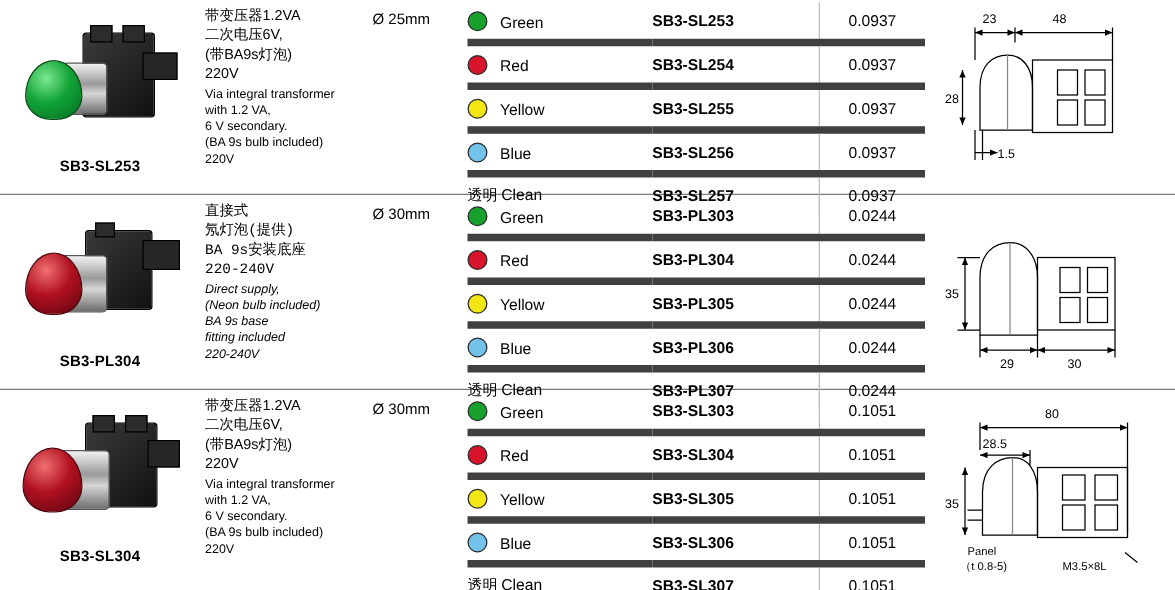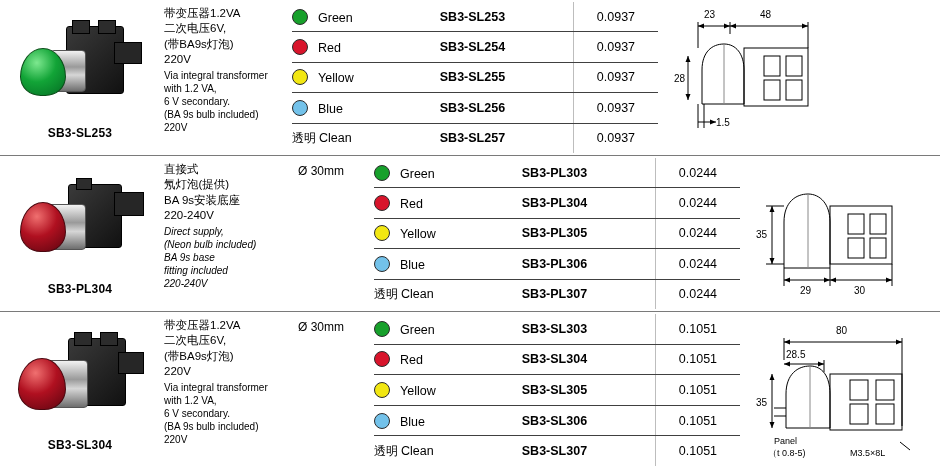--- a/index.html
+++ b/index.html
@@ -86,21 +86,21 @@
     flex:0 0 370px;
     box-sizing:border-box;
     padding:2px 4px 2px 0;
   }
   table.variants{
     border-collapse:collapse;
     width:100%;
     height:100%;
   }
   table.variants td{
-    border-bottom:1px solid #404040;
+    border-bottom:6px solid #404040;
     height:29px;
     vertical-align:middle;
     font-size:12.5px;
     padding:0;
   }
   table.variants tr:last-child td{border-bottom:none;}
   td.c-color{width:150px;padding-left:12px;}
   td.c-code{width:135px;font-weight:bold;font-size:12.5px;}
   td.c-val{width:85px;text-align:center;font-size:12px;border-left:1px solid #bdbdbd;}
   .swatch{
@@ -152,20 +152,21 @@
 二次电压6V,
 (带BA9s灯泡)
 220V</div>
       <div class="spec-en" style="white-space:pre-line;">Via integral transformer
 with 1.2 VA,
 6 V secondary.
 (BA 9s bulb included)
 220V</div>
     </div>
 
+    <div class="col-dia">Ø 25mm</div>
 
     <div class="col-table">
       <table class="variants">
         <tbody>
             <tr>
           <td class="c-color">
             <span class="swatch" style="background:#17a02b"></span><span>Green</span>
           </td>
           <td class="c-code">SB3-SL253</td>
           <td class="c-val">0.0937</td>
@@ -250,21 +251,21 @@
         <div class="body-blk" style="left:54px;top:8px;width:52px;height:62px;border-radius:3px;background:linear-gradient(135deg,#3a3a3a,#111);"></div>
         <div class="body-blk" style="left:62px;top:2px;width:14px;height:10px;background:#2c2c2c;"></div>
         <div class="body-blk" style="left:100px;top:16px;width:28px;height:22px;background:#262626;"></div>
         <div class="chrome" style="left:34px;top:28px;width:36px;height:44px;border-radius:4px;"></div>
         <div class="lens" style="left:6px;top:26px;width:44px;height:48px;background:radial-gradient(circle at 36% 28%, #f07070 0%, #b01020 45%, #5d0510 100%);border:1px solid #4a060e;"></div>
       </div>
       <div class="p-code">SB3-PL304</div>
     </div>
 
     <div class="col-spec">
-      <div class="spec-cn" style="white-space:pre-line;">直接式
+      <div class="spec-cn" style="white-space:pre-line;font-family:Liberation Mono, monospace;">直接式
 氖灯泡(提供)
 BA 9s安装底座
 220-240V</div>
       <div class="spec-en" style="white-space:pre-line;font-style:italic;">Direct supply,
 (Neon bulb included)
 BA 9s base
 fitting included
 220-240V</div>
     </div>
 

